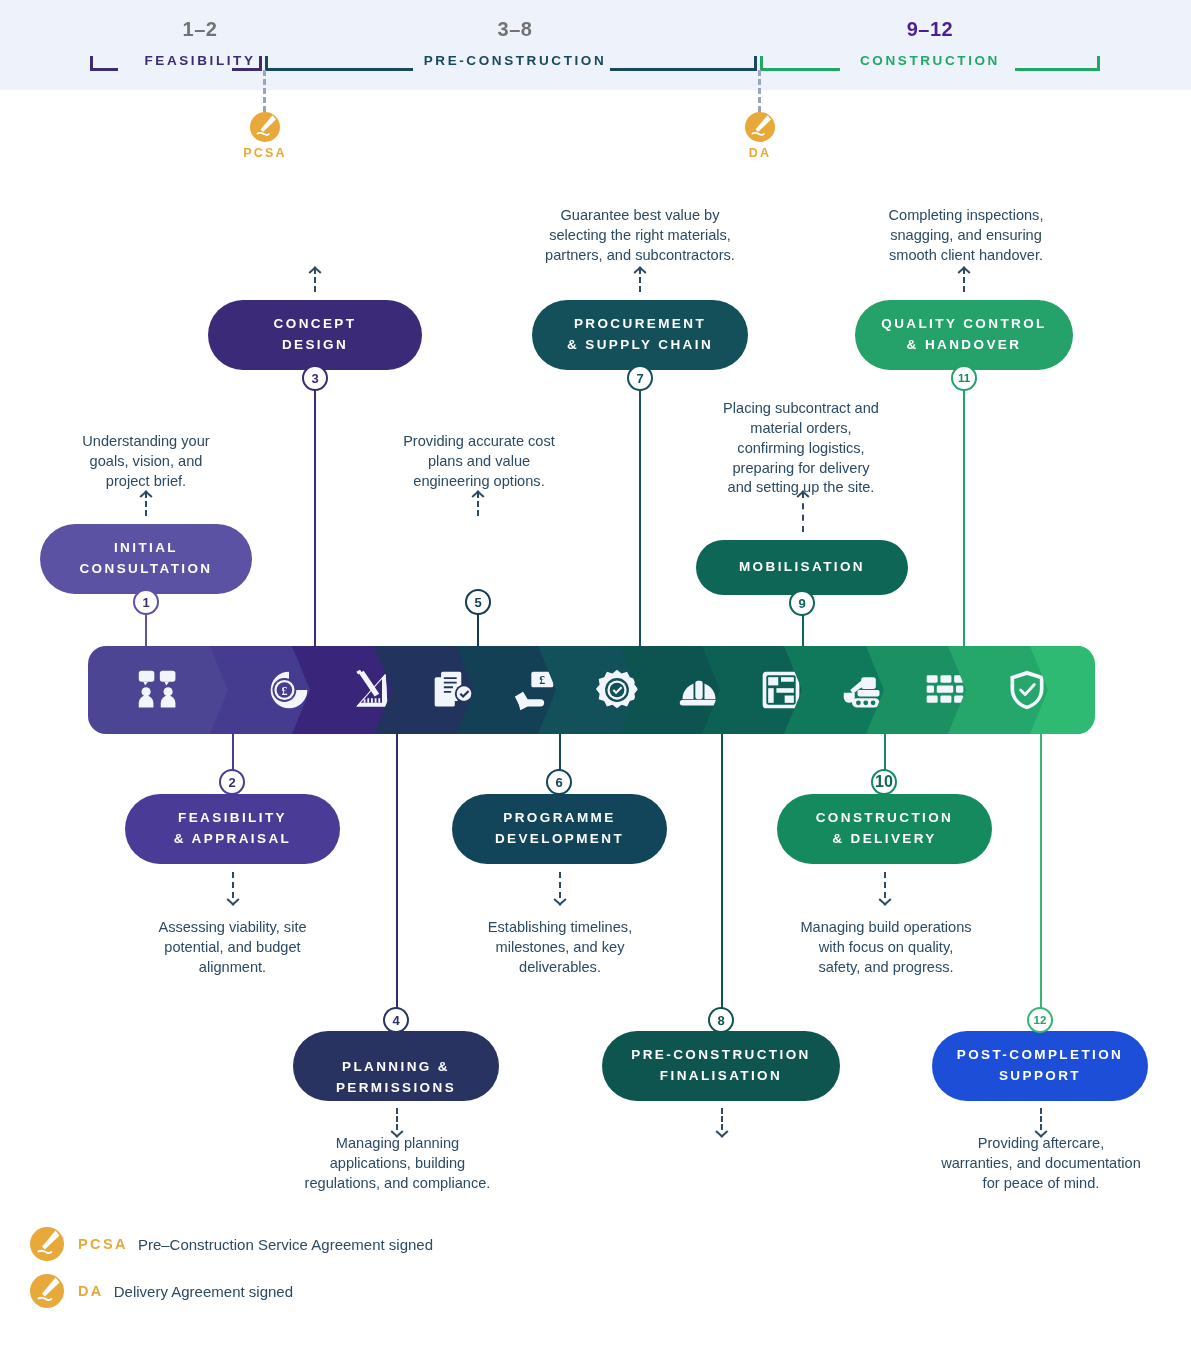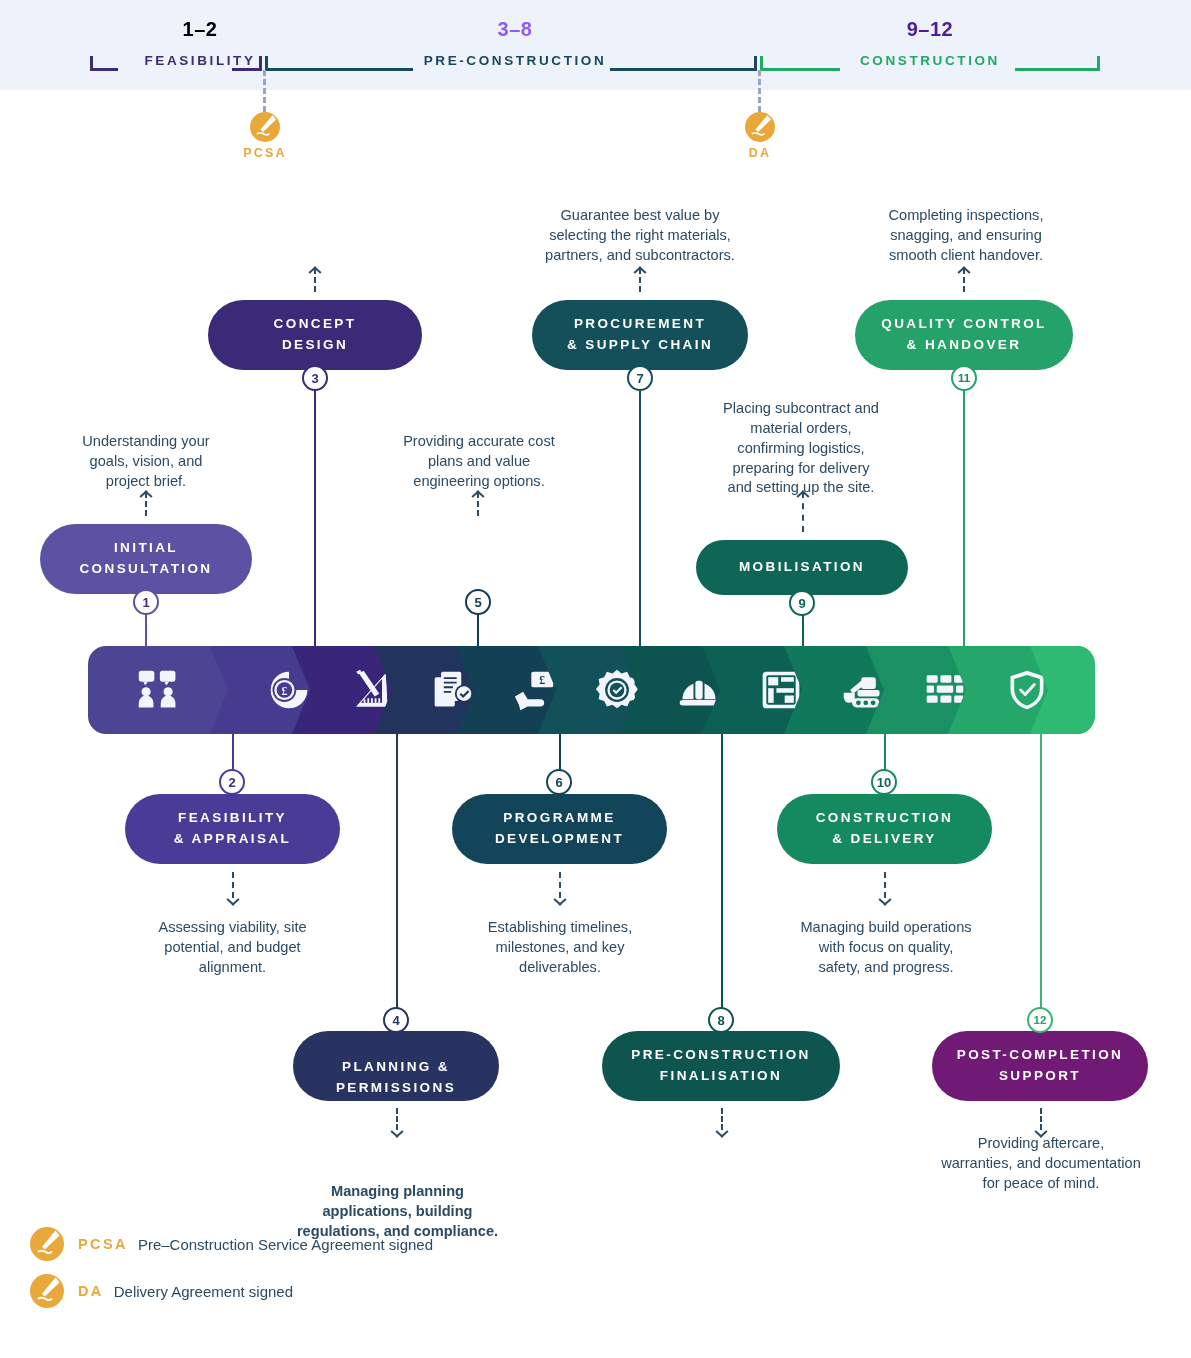--- a/index.html
+++ b/index.html
@@ -102,30 +102,30 @@
   }
   .leg-text { font-size: 15px; color: #2b4a63; margin-left: 10px; }
 </style>
 </head>
 <body>
 
 <div id="stage">
 
   <div class="phase-band"></div>
 
-  <div class="phase-num" style="left:110px; top:18px; width:180px; color:#000000;">1–2</div>
+  <div class="phase-num" style="left:110px; top:18px; width:180px; color:#737373;">1–2</div>
   <div class="phase-label" style="left:110px; top:53px; width:180px; color:#3d2c72;">FEASIBILITY</div>
   <div class="brk" style="left:90px; top:54px; width:172px; height:18px; color:#3d2c72;">
     <i style="left:0; top:14px; width:28px; height:3px;"></i>
     <i style="left:0; top:2px; width:3px; height:15px;"></i>
     <i style="left:142px; top:14px; width:30px; height:3px;"></i>
     <i style="left:169px; top:2px; width:3px; height:15px;"></i>
   </div>
 
-  <div class="phase-num" style="left:420px; top:18px; width:190px; color:#8b5cf6;">3–8</div>
+  <div class="phase-num" style="left:420px; top:18px; width:190px; color:#737373;">3–8</div>
   <div class="phase-label" style="left:420px; top:53px; width:190px; color:#184a5a;">PRE-CONSTRUCTION</div>
   <div class="brk" style="left:265px; top:54px; width:492px; height:18px; color:#184a5a;">
     <i style="left:0; top:14px; width:148px; height:3px;"></i>
     <i style="left:0; top:2px; width:3px; height:15px;"></i>
     <i style="left:345px; top:14px; width:147px; height:3px;"></i>
     <i style="left:489px; top:2px; width:3px; height:15px;"></i>
   </div>
 
   <div class="phase-num" style="left:840px; top:18px; width:180px; color:#4c1d95;">9–12</div>
   <div class="phase-label" style="left:840px; top:53px; width:180px; color:#21a866;">CONSTRUCTION</div>
@@ -365,21 +365,21 @@
 PERMISSIONS</span>
   </div>
   <div class="badge" style="left:383px; top:1007px; border-color:#283362; color:#283362;">
     <span>4</span>
   </div>
   <div class="darr" style="left:396px; top:1108px; height:22px;"></div>
   <div class="dhead dn" style="left:391px; top:1128px;">
       <i></i>
       <i></i>
     </div>
-  <div class="desc" style="left:280px; top:1182px; width:235px;font-weight:bold;">Managing planning
+  <div class="desc" style="left:280px; top:1134px; width:235px;">Managing planning
 applications, building
 regulations, and compliance.</div>
 
   <div class="badge" style="left:465px; top:589px; border-color:#163a52; color:#163a52;">
     <span>5</span>
   </div>
   <div class="desc" style="left:366px; top:432px; width:226px;">Providing accurate cost
 plans and value
 engineering options.</div>
   <div class="darr" style="left:477px; top:492px; height:24px;"></div>
@@ -448,21 +448,21 @@
   <div class="dhead up" style="left:797px; top:488px;">
       <i></i>
       <i></i>
     </div>
 
   <div class="pill" style="left:777px; top:794px; width:215px; height:70px; background:#158a5f;">
     <span style="white-space:pre-line;">CONSTRUCTION
 &amp; DELIVERY</span>
   </div>
   <div class="badge" style="left:871px; top:769px; border-color:#158a5f; color:#0e6656;">
-    <span style="font-size:13px;">10</span>
+    <span style="font-size:16px;">10</span>
   </div>
   <div class="darr" style="left:884px; top:872px; height:26px;"></div>
   <div class="dhead dn" style="left:879px; top:896px;">
       <i></i>
       <i></i>
     </div>
   <div class="desc" style="left:766px; top:918px; width:240px;">Managing build operations
 with focus on quality,
 safety, and progress.</div>
 
@@ -475,21 +475,21 @@
   </div>
   <div class="desc" style="left:850px; top:206px; width:232px;">Completing inspections,
 snagging, and ensuring
 smooth client handover.</div>
   <div class="darr" style="left:963px; top:268px; height:24px;"></div>
   <div class="dhead up" style="left:958px; top:264px;">
       <i></i>
       <i></i>
     </div>
 
-  <div class="pill" style="left:932px; top:1031px; width:216px; height:70px; background:#701a75;justify-content:center;">
+  <div class="pill" style="left:932px; top:1031px; width:216px; height:70px; background:#1d4ed8;justify-content:center;">
     <span style="white-space:pre-line;">POST-COMPLETION
 SUPPORT</span>
   </div>
   <div class="badge" style="left:1027px; top:1007px; border-color:#37b573; color:#24a26a;">
     <span style="font-size:11.5px;">12</span>
   </div>
   <div class="darr" style="left:1040px; top:1108px; height:22px;"></div>
   <div class="dhead dn" style="left:1035px; top:1128px;">
       <i></i>
       <i></i>

